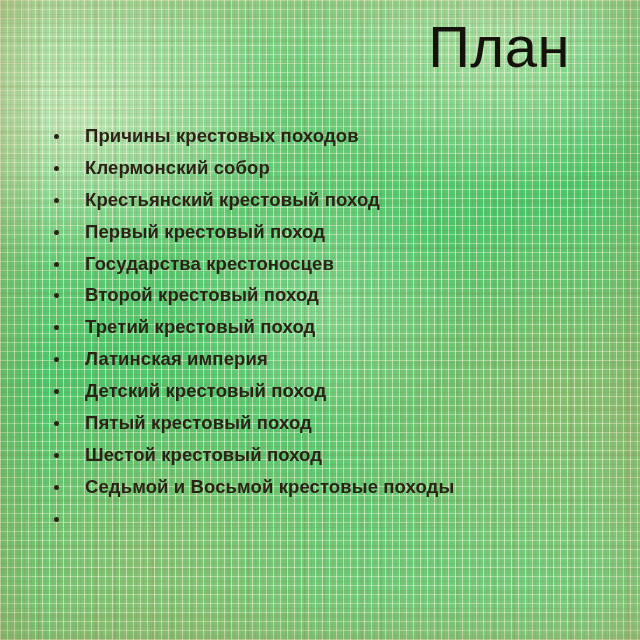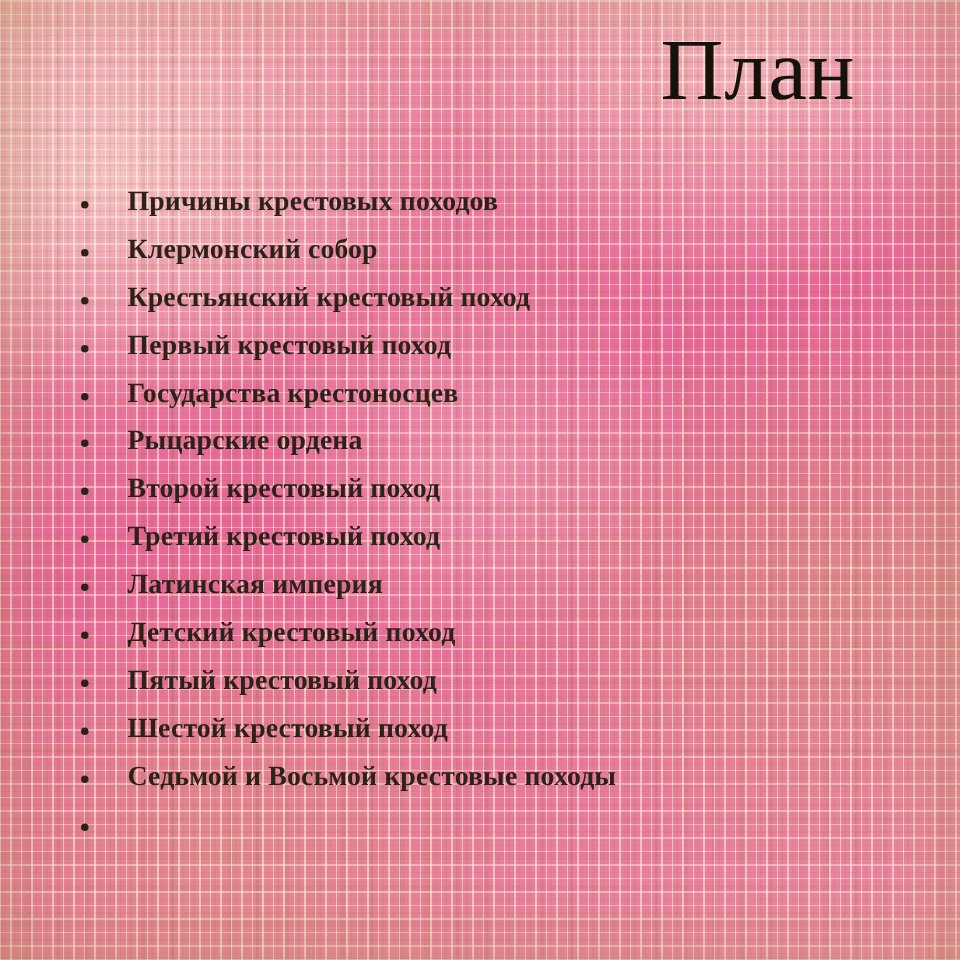--- a/index.html
+++ b/index.html
@@ -13,23 +13,22 @@
     height: 640px;
     overflow: hidden;
     font-family: "Liberation Sans", "DejaVu Sans", sans-serif;
   }
 
   #slide {
     position: relative;
     width: 640px;
     height: 640px;
     box-sizing: border-box;
-    background-color: #ec4899;
+    background-color: #22c55e;
     overflow: hidden;
-    font-family: Liberation Serif, serif;
   }
 
   
   .tex {
     position: absolute;
     inset: 0;
     pointer-events: none;
   }
   
   .tex-v {
@@ -144,21 +143,20 @@
   <div class="tex tex-vignette"></div>
 
   <div id="title">План</div>
 
   <ul id="plan-list">
       <li><span class="bullet"></span><span>Причины крестовых походов</span></li>
       <li><span class="bullet"></span><span>Клермонский собор</span></li>
       <li><span class="bullet"></span><span>Крестьянский крестовый поход</span></li>
       <li><span class="bullet"></span><span>Первый крестовый поход</span></li>
       <li><span class="bullet"></span><span>Государства крестоносцев</span></li>
-      <li><span class="bullet"></span><span>Рыцарские ордена</span></li>
       <li><span class="bullet"></span><span>Второй крестовый поход</span></li>
       <li><span class="bullet"></span><span>Третий крестовый поход</span></li>
       <li><span class="bullet"></span><span>Латинская империя</span></li>
       <li><span class="bullet"></span><span>Детский крестовый поход</span></li>
       <li><span class="bullet"></span><span>Пятый крестовый поход</span></li>
       <li><span class="bullet"></span><span>Шестой крестовый поход</span></li>
       <li><span class="bullet"></span><span>Седьмой и Восьмой крестовые походы</span></li>
       <li><span class="bullet"></span></li>
     </ul>
 

